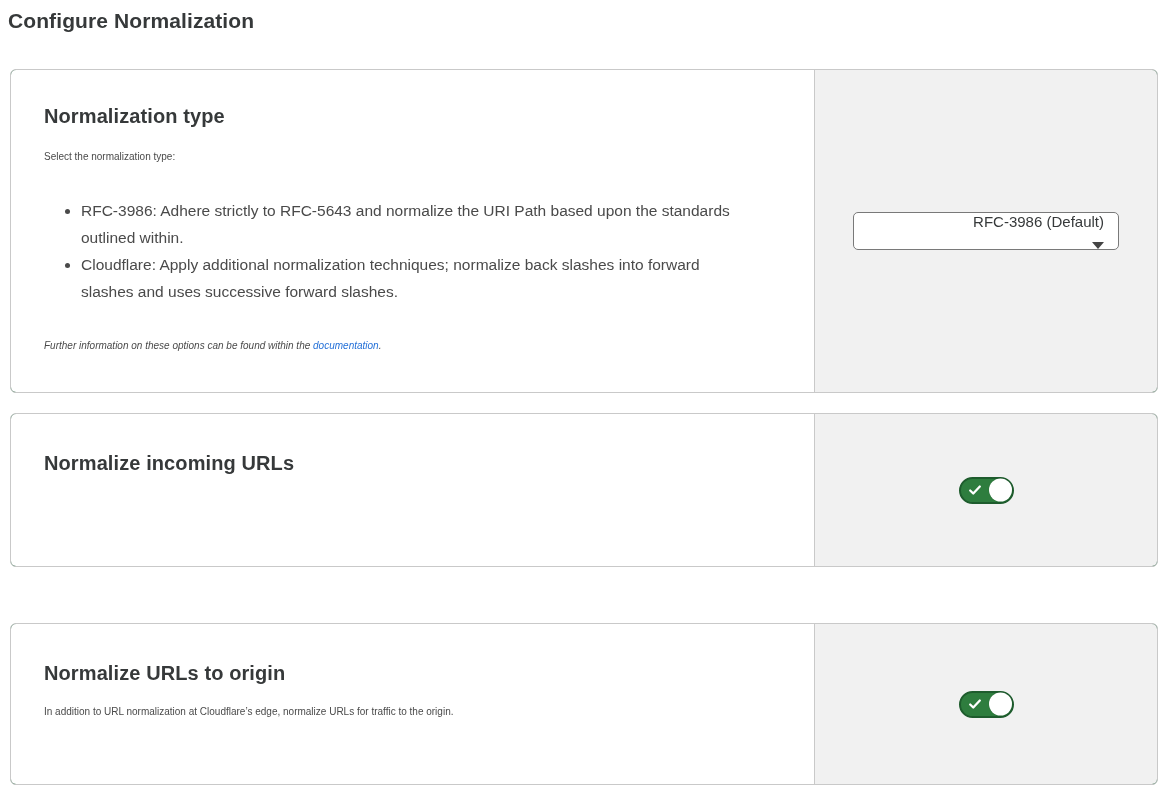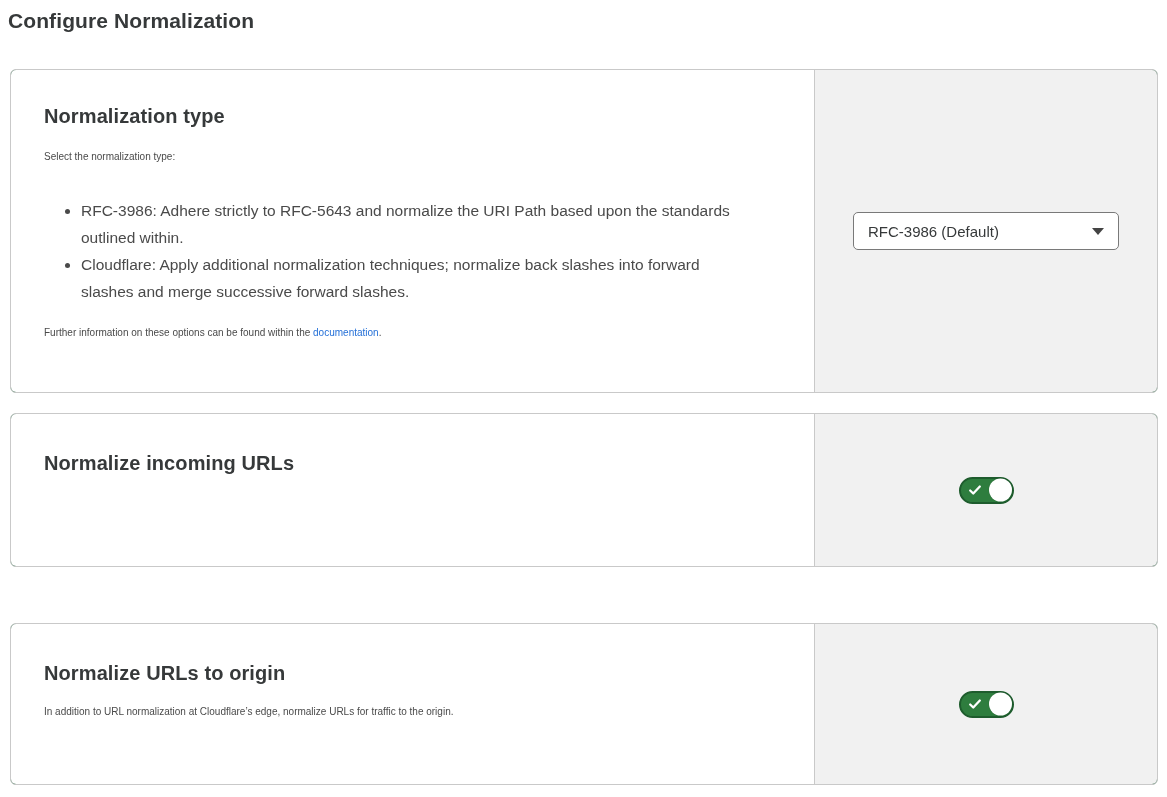--- a/index.html
+++ b/index.html
@@ -70,41 +70,42 @@
     margin: 27px 0 0 0;
     padding-left: 37px;
     list-style: disc;
   }
   .bullet-list li {
     font-size: 15.5px;
     line-height: 27px;
     color: #4a4a4a;
     max-width: 658px;
   }
-  .footer-line { margin-top: 14px; max-width: 722px; }
+  .footer-line { margin-top: 27px; max-width: 722px; font-style: italic; }
   .doc-link {
     color: #2470d8;
     text-decoration: none;
     cursor: pointer;
   }
 
   
   .select-control {
     width: 266px; height: 38px;
     background: #ffffff;
     border: 1px solid #797979;
     border-radius: 5px;
     display: flex;
-    align-items: center;
+    align-items: flex-end;
     justify-content: space-between;
     padding: 0 14px;
     font-family: "Liberation Sans", sans-serif;
     font-size: 15px;
     color: #36393a;
     cursor: pointer;
+    flex-direction: column;
   }
   .caret {
     width: 0; height: 0;
     border-left: 6px solid transparent;
     border-right: 6px solid transparent;
     border-top: 7px solid #444444;
     margin-left: 10px;
   }
 
   
@@ -139,21 +140,21 @@
 <main>
 
   <h1 class="page-title">Configure Normalization</h1>
 
   <section class="card card-1">
     <div class="card-left">
       <h2 class="card-title">Normalization type</h2>
       <p class="body-text">Select the normalization type:</p>
       <ul class="bullet-list">
         <li>RFC-3986: Adhere strictly to RFC-5643 and normalize the URI Path based upon the standards outlined within.</li>
-        <li>Cloudflare: Apply additional normalization techniques; normalize back slashes into forward slashes and merge successive forward slashes.</li>
+        <li>Cloudflare: Apply additional normalization techniques; normalize back slashes into forward slashes and uses successive forward slashes.</li>
       </ul>
       <p class="body-text footer-line"><span>Further information on these options can be found within the </span><a href="#" class="doc-link">documentation</a><span>.</span></p>
     </div>
     <div class="card-right">
       <button class="select-control">
         <span>RFC-3986 (Default)</span>
         <span class="caret"></span>
       </button>
     </div>
   </section>

